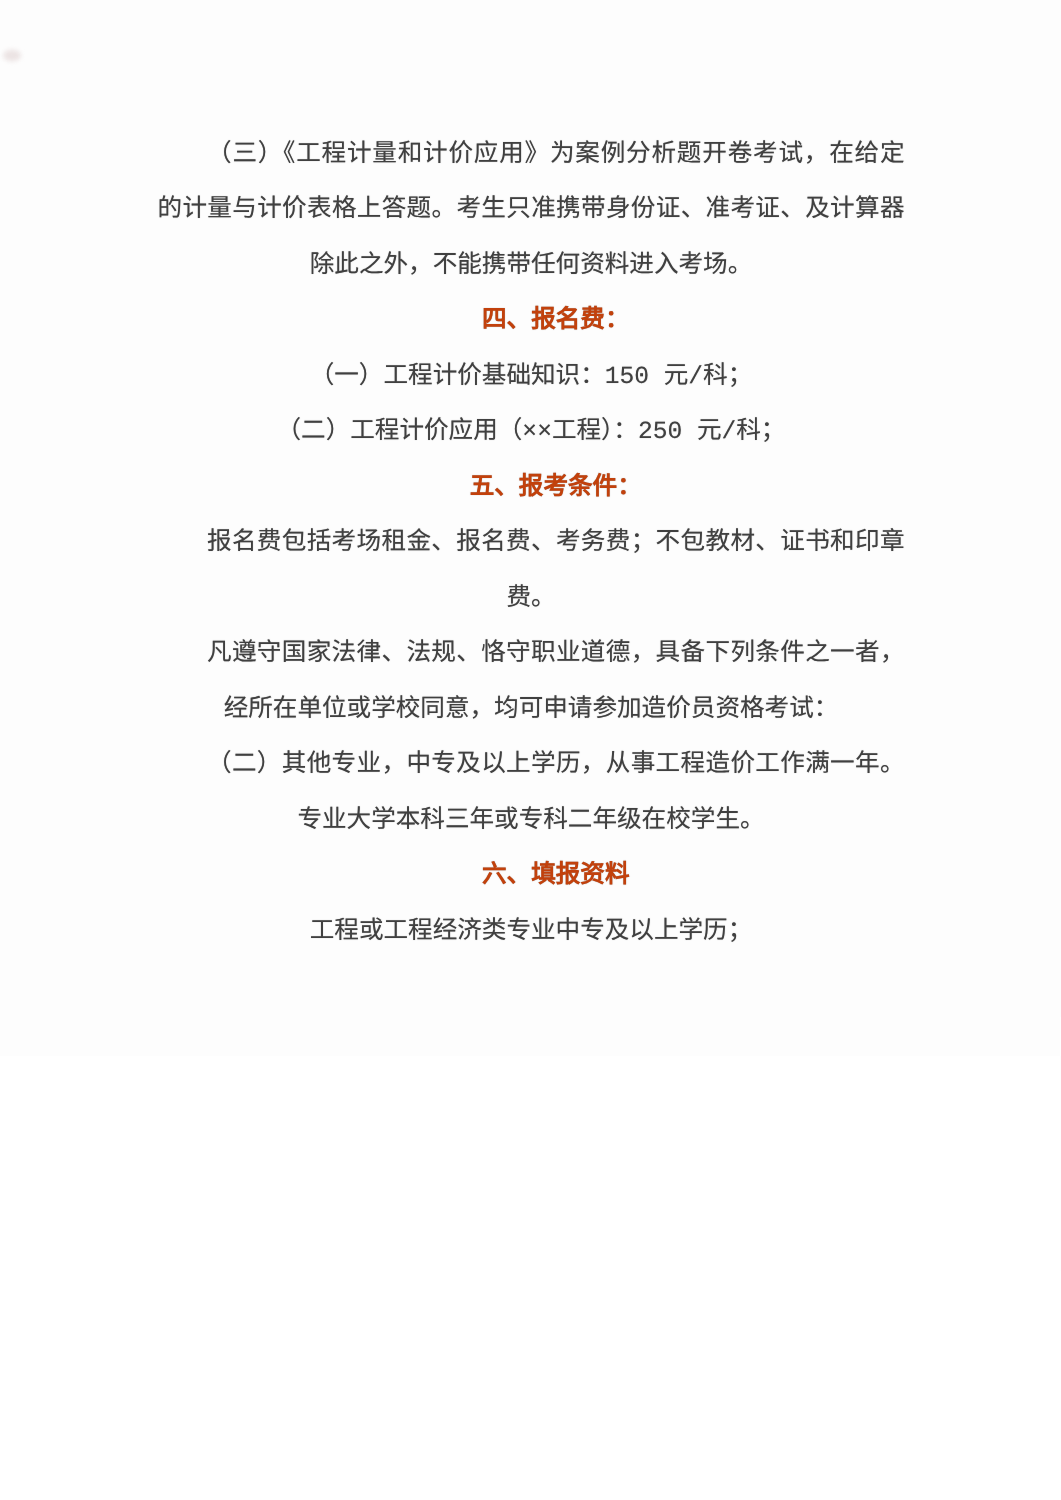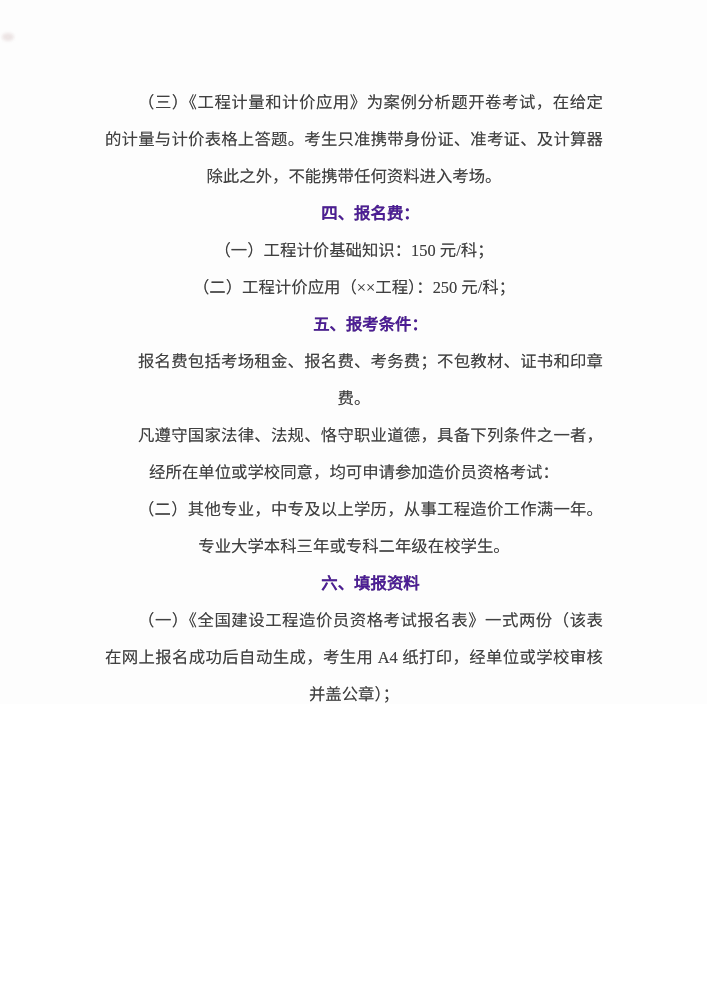--- a/index.html
+++ b/index.html
@@ -6,21 +6,21 @@
     margin: 0;
     padding: 0;
     background: #ffffff;
   }
   .paper {
     position: relative;
     width: 707px;
     height: 704px;
     background: #fdfdfd;
     overflow: hidden;
-    font-family: Liberation Serif, serif;
+    font-family: Liberation Mono, monospace;
   }
   .text-block {
     position: absolute;
     left: 105px;
     top: 84px;
     width: 498px;
     font-size: 16.4px;
     line-height: 37px;
     color: #404040;
     text-shadow: 0 0 0.6px rgba(64,64,64,0.5);
@@ -34,21 +34,21 @@
   .line.fill {
     white-space: normal;
     text-align: justify;
     text-align-last: justify;
   }
   .line.indent {
     text-indent: 33px;
   }
   .para.bold .line {
     font-weight: bold;
-    color: #4c1d95;
+    color: #c2410c;
   }
   .page-number {
     position: absolute;
     top: 921px;
     left: 0;
     width: 100%;
     text-align: center;
     font-size: 13px;
     color: #4a4a4a;
   }
@@ -107,23 +107,18 @@
       <div class="para">
         <div class="line fill indent">（二）其他专业，中专及以上学历，从事工程造价工作满一年。</div>
       </div>
       <div class="para">
         <div class="line">专业大学本科三年或专科二年级在校学生。</div>
       </div>
       <div class="para bold">
         <div class="line indent">六、填报资料</div>
       </div>
       <div class="para">
-        <div class="line fill indent">（一）《全国建设工程造价员资格考试报名表》一式两份（该表</div>
-        <div class="line fill">在网上报名成功后自动生成，考生用 A4 纸打印，经单位或学校审核</div>
-        <div class="line">并盖公章）；</div>
-      </div>
-      <div class="para">
         <div class="line">工程或工程经济类专业中专及以上学历；</div>
       </div>
     </div>
   <div class="page-number">3</div>
   <div class="scan-dot"></div>
 </div>
 
 </body></html>

